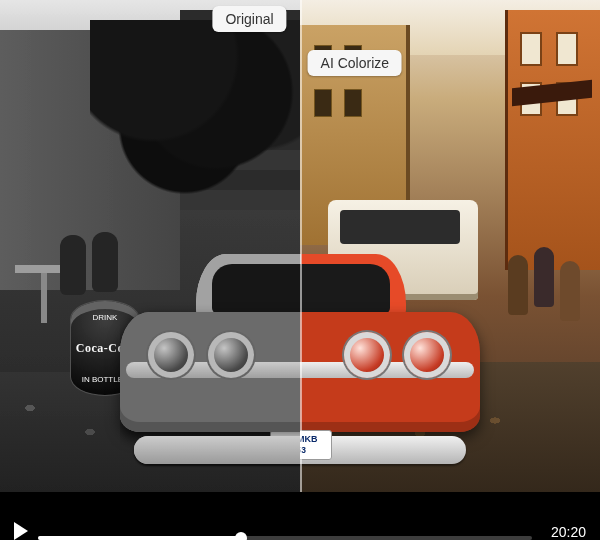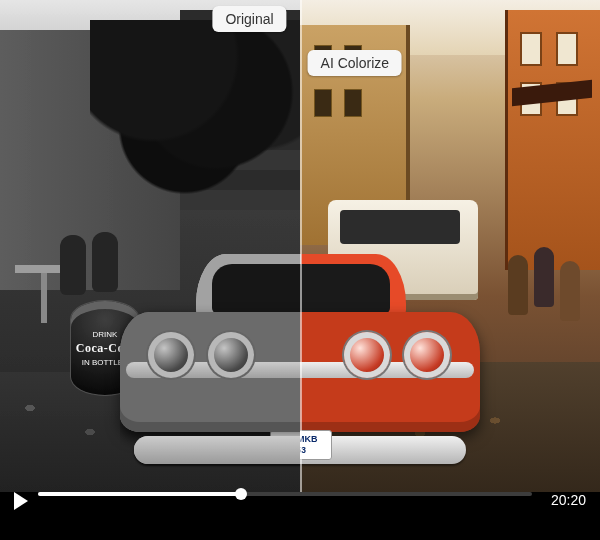--- a/index.html
+++ b/index.html
@@ -33,21 +33,21 @@
       border-top: 8px solid #9a9a9a; }
     .l-table1::after { content:''; position:absolute; left:26px; top:0; width:6px; height:50px; background:#888; }
     .l-person { position:absolute; width:26px; height:60px; border-radius: 12px 12px 6px 6px;
       background:#2d2d2d; }
     .l-p1 { left:60px; top:235px; }
     .l-p2 { left:92px; top:232px; }
     
     .l-barrel { position:absolute; left:70px; top:300px; width:70px; height:96px;
       border-radius: 50%/20%; background: radial-gradient(circle at 50% 20%, #444, #0e0e0e);
       border: 1px solid #555; box-shadow: inset 0 8px 0 #666; display:flex; flex-direction:column;
-      justify-content:center; align-items:center; color:#eee; font-size:8px; gap:2px; }
+      justify-content:center; align-items:center; color:#eee; font-size:8px; gap:19px; }
     .l-barrel .big { font-size:12px; font-weight:bold; font-family: Georgia, serif; letter-spacing:.5px; }
     
     .l-ground { position:absolute; left:0; right:0; bottom:0; height:120px;
       background:
         radial-gradient(8px 5px at 10% 30%, #5a5a5a 0 60%, transparent 62%),
         radial-gradient(8px 5px at 30% 50%, #505050 0 60%, transparent 62%),
         radial-gradient(8px 5px at 55% 40%, #575757 0 60%, transparent 62%),
         radial-gradient(8px 5px at 75% 60%, #4d4d4d 0 60%, transparent 62%),
         linear-gradient(#3a3a3a,#2a2a2a); }
 
@@ -112,21 +112,21 @@
     
     .label { position:absolute; top:6px; padding:5px 13px; background:#f6f6f6;
       border-radius:6px; font-size:14px; color:#333; box-shadow: 0 1px 2px rgba(0,0,0,.25); z-index:20;}
     .label-original { left: 50%; transform: translateX(-118%); }
     .label-colorize { left: 50%; transform: translateX(8%); top:32px;margin-top:18px; }
 
     
     .divider { position:absolute; top:0; bottom:0; left:50%; width:2px; background: rgba(255,255,255,.55); z-index:15; }
 
     
-    .controls { height:48px; background:#000; display:flex; align-items:flex-start; padding:0 14px; gap:10px; }
+    .controls { height:48px; background:#000; display:flex; align-items:flex-end; padding:0 14px; gap:10px; }
     .play-btn { width:0; height:0; border-left:14px solid #fff; border-top:9px solid transparent; border-bottom:9px solid transparent; cursor:pointer; }
     .track { flex:1; height:4px; background:#3d3d3d; position:relative; border-radius:2px; cursor:pointer; }
     .progress { position:absolute; left:0; top:0; bottom:0; background:#fff; border-radius:2px; width:41%; }
     .thumb { position:absolute; top:50%; width:12px; height:12px; border-radius:50%; background:#fff; transform: translate(-50%,-50%); left:41%; }
     .time { color:#fff; font-size:14px; min-width:44px; text-align:right; }
   </style>
 </head>
 <body>
 
 <div class="player">

